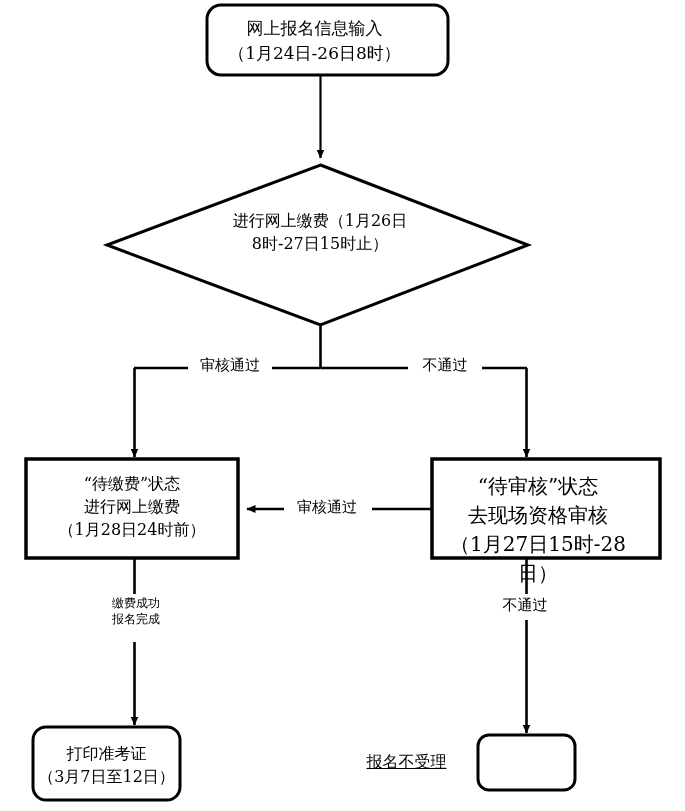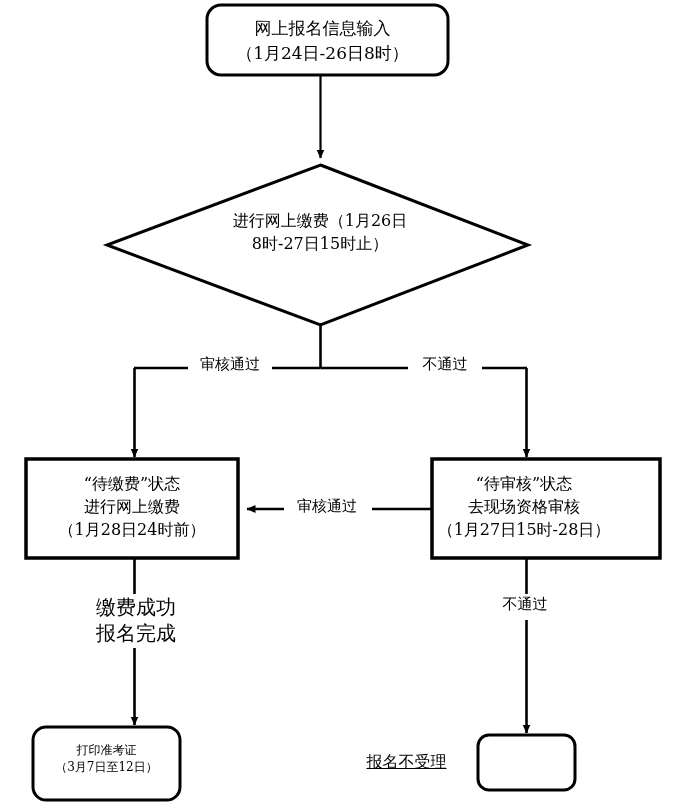--- a/index.html
+++ b/index.html
@@ -28,37 +28,37 @@
     color: #000000;
     font-family: "DejaVu Serif", "Liberation Serif", serif;
     line-height: 1.45;
     white-space: pre-line;
     pointer-events: none;
   }
   .edge-text {
     position: absolute;
     text-align: center;
     color: #000000;
-    font-family: Liberation Mono, monospace;
+    font-family: Liberation Serif, serif;
     line-height: 1.3;
     white-space: pre-line;
     background: #ffffff;
     pointer-events: none;
   }
-  .t-start      { left: 215px; top: 16px;  width: 215px; font-size: 17px; }
+  .t-start      { left: 207px; top: 16px;  width: 215px; font-size: 17px; }
   .t-decision   { left: 150px; top: 209px; width: 340px; font-size: 16px; }
   .t-pay        { left: 26px;  top: 472px; width: 212px; font-size: 16px; }
-  .t-review     { left: 432px; top: 472px; width: 184px; font-size: 16px; }
-  .t-print      { left: 33px;  top: 742px; width: 147px; font-size: 12px; }
+  .t-review     { left: 432px; top: 472px; width: 184px; font-size: 20px; padding-left: 14px; }
+  .t-print      { left: 33px;  top: 742px; width: 147px; font-size: 16px; }
   .t-reject     { left: 358px; top: 750px; width: 97px;  font-size: 16px; text-decoration: underline; }
 
   .e-pass-left  { left: 188px; top: 356px; width: 84px;  font-size: 15px; }
   .e-fail-right { left: 410px; top: 356px; width: 70px;  font-size: 15px; }
   .e-pass-mid   { left: 286px; top: 498px; width: 82px;  font-size: 15px; }
-  .e-paid       { left: 88px;  top: 596px; width: 96px;  font-size: 20px; }
+  .e-paid       { left: 88px;  top: 596px; width: 96px;  font-size: 12px; }
   .e-fail-down  { left: 488px; top: 596px; width: 74px;  font-size: 15px; }
 </style>
 </head>
 <body>
 
 <div id="canvas">
 
   <svg id="flow-svg" viewBox="0 0 685 811">
     <defs>
       <marker id="arrowhead" markerWidth="10" markerHeight="10" refX="8.5" refY="4" orient="auto" markerUnits="userSpaceOnUse">

